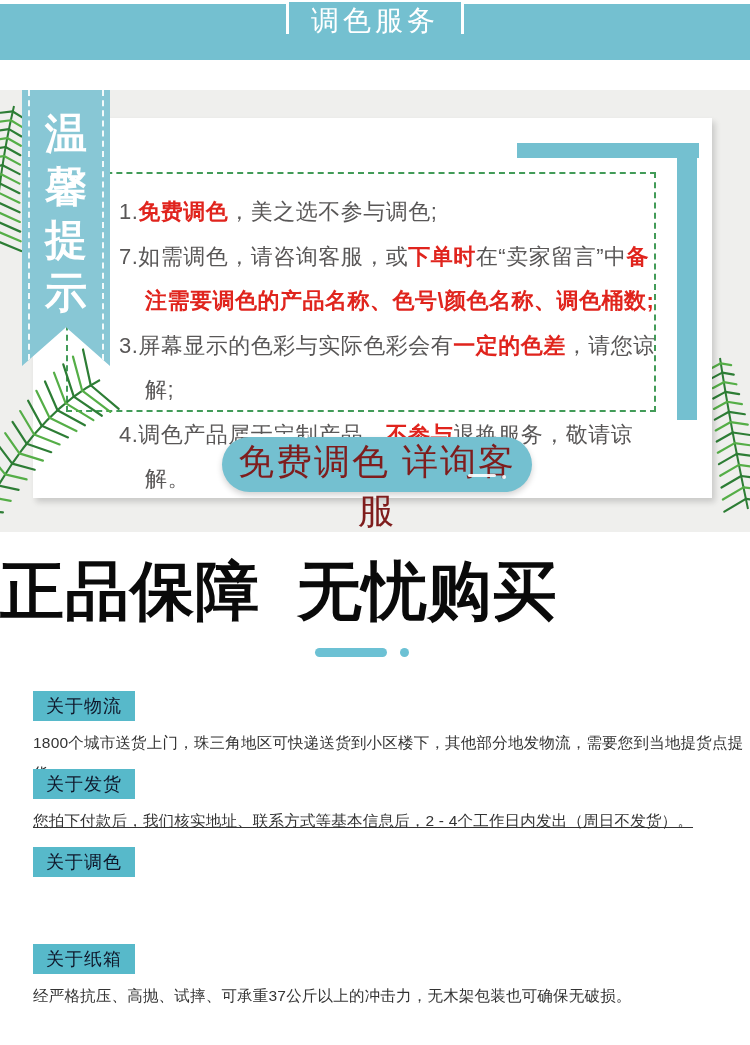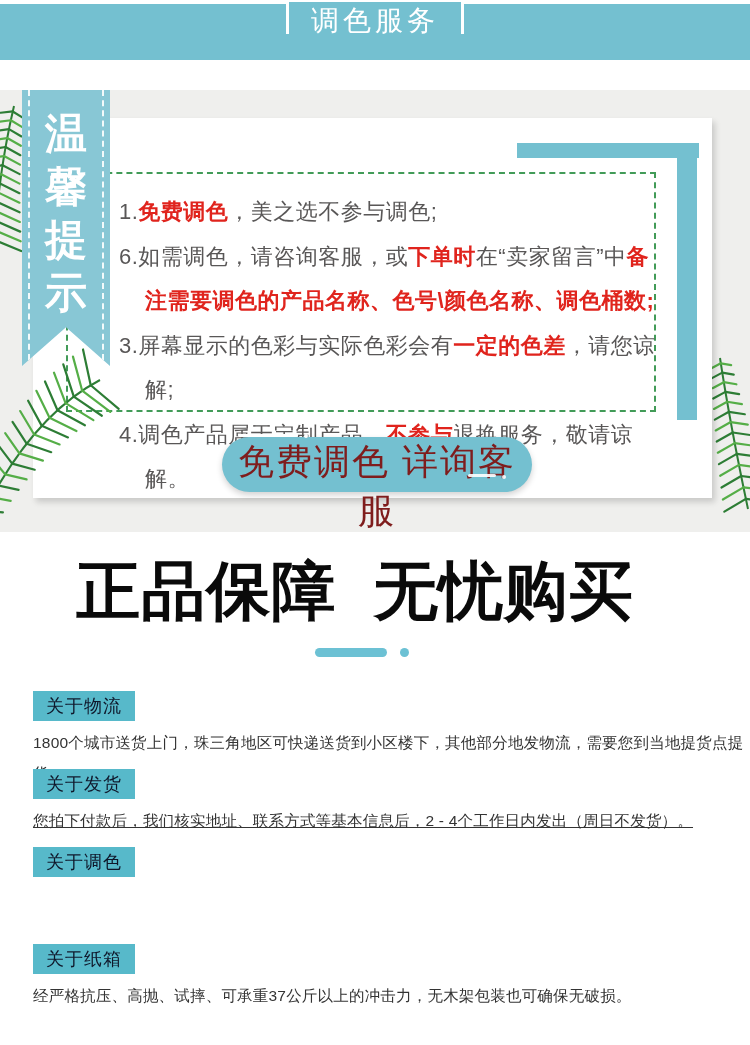--- a/index.html
+++ b/index.html
@@ -60,21 +60,21 @@
   .deco-dot-tl{left:82px;top:-3px;width:4px;height:4px;border-radius:50%;}
   .deco-line-br{left:246px;top:37px;width:28px;height:3px;border-radius:2px;opacity:.9;}
   .deco-dot-br{left:280px;top:38px;width:4px;height:4px;border-radius:50%;opacity:.9;}
   
   .fern{position:absolute;overflow:visible;}
   .fern-tl{left:-12px;top:14px;width:60px;height:140px;z-index:1;}
   .fern-bl{left:-38px;top:276px;width:140px;height:185px;z-index:6;}
   .fern-r{left:704px;top:264px;width:46px;height:155px;z-index:1;}
   
   .headline{
-    position:absolute;left:0;top:548px;width:710px;margin:0;text-align:center;
+    position:absolute;left:0;top:548px;width:710px;margin:0;
     font-size:64px;font-weight:900;color:#0a0a0a;letter-spacing:1px;white-space:pre;
   }
   .divider{position:absolute;left:315px;top:648px;display:flex;align-items:center;}
   .divider-line{width:72px;height:9px;border-radius:5px;background:var(--divider);}
   .divider-dot{width:9px;height:9px;border-radius:50%;background:var(--divider);margin-left:13px;}
   .info{position:absolute;left:33px;width:712px;}
   .badge{
     display:inline-block;background:var(--badge);color:#0f172a;
     font-size:18px;line-height:30px;height:30px;padding:0 13px;letter-spacing:1px;
   }
@@ -98,21 +98,21 @@
   </header>
 
   <section class="tips-area">
     <div class="card"></div>
     <div class="bracket-h"></div>
     <div class="bracket-v"></div>
     <div class="dashed-box"></div>
 
     <div class="tips-list">
         <p class="tip"><span>1.</span><span class="red">免费调色</span><span>，美之选不参与调色;</span></p>
-        <p class="tip"><span>6.如需调色，请咨询客服，或</span><span class="red">下单时</span><span>在“卖家留言”中</span><span class="red">备注需要调色的产品名称、色号\颜色名称、调色桶数;</span></p>
+        <p class="tip"><span>7.如需调色，请咨询客服，或</span><span class="red">下单时</span><span>在“卖家留言”中</span><span class="red">备注需要调色的产品名称、色号\颜色名称、调色桶数;</span></p>
         <p class="tip"><span>3.屏幕显示的色彩与实际色彩会有</span><span class="red">一定的色差</span><span>，请您谅解;</span></p>
         <p class="tip"><span>4.调色产品属于定制产品，</span><span class="red">不参与</span><span>退换服务，敬请谅解。</span></p>
       </div>
 
     <div class="ribbon">
       <span>温</span>
       <span>馨</span>
       <span>提</span>
       <span>示</span>
     </div>

